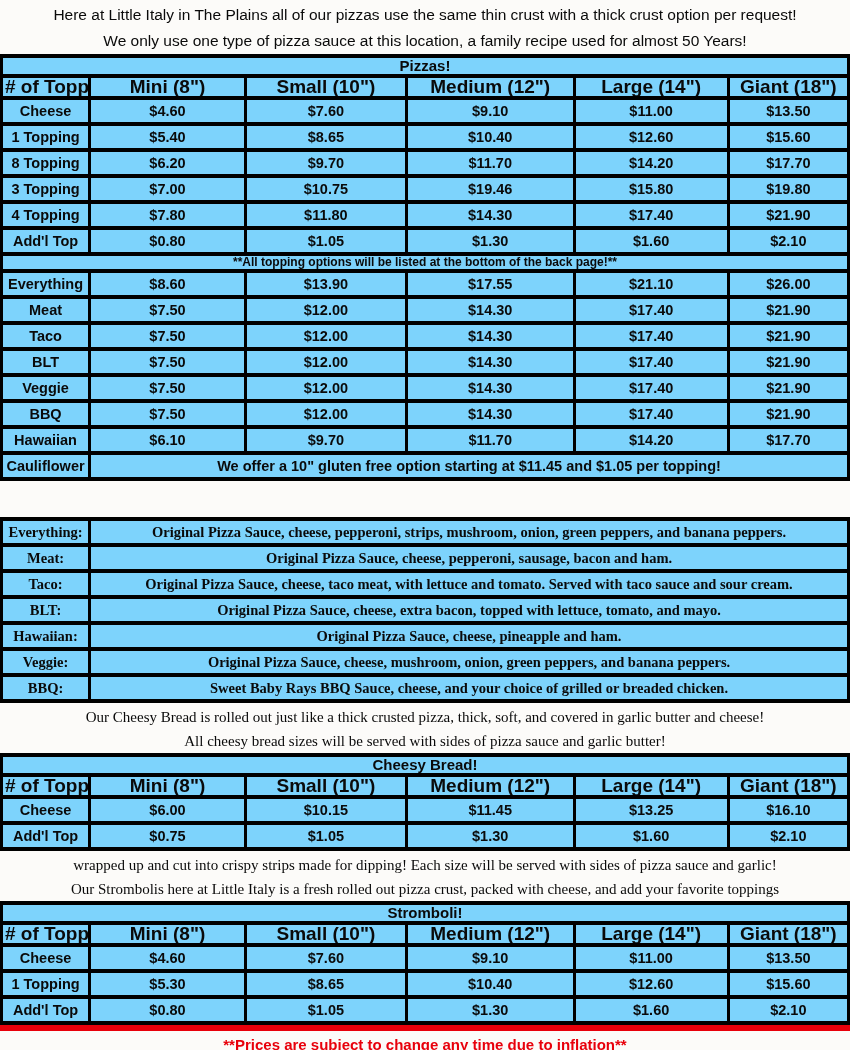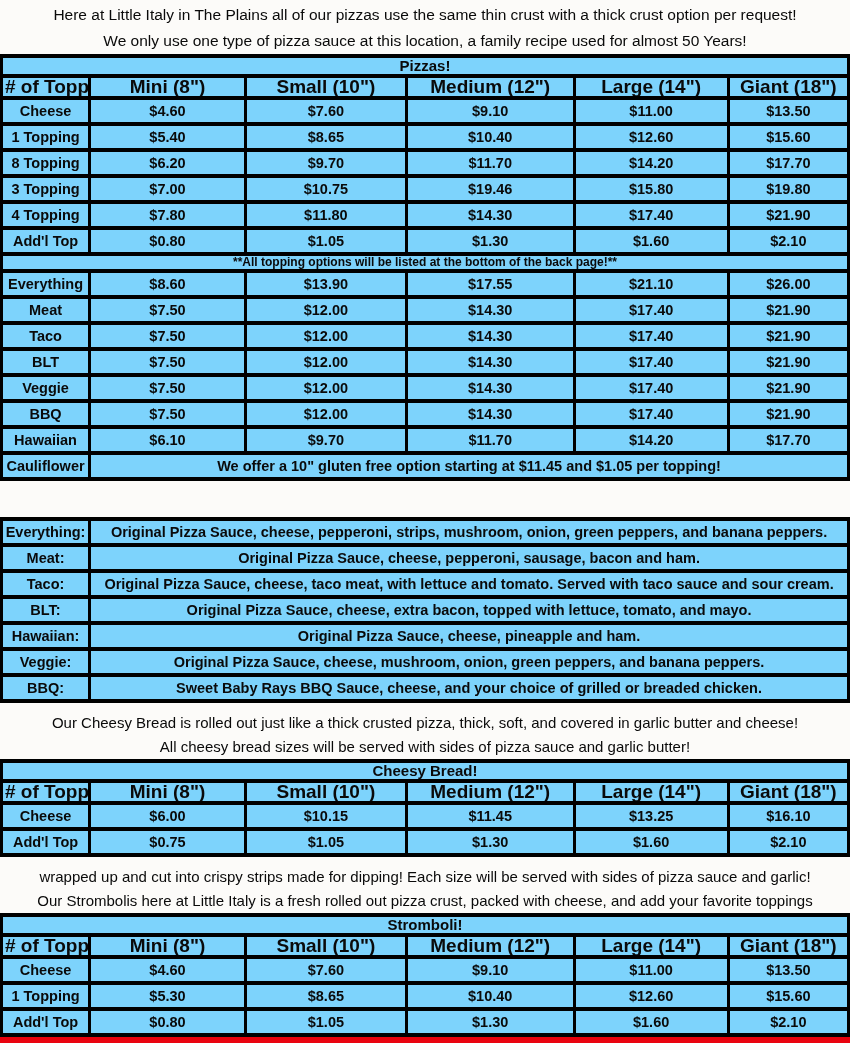--- a/index.html
+++ b/index.html
@@ -24,24 +24,24 @@
     text-align:center;vertical-align:middle;
     font-weight:bold;font-size:14.5px;line-height:20px;
     height:22px;padding:0 2px;overflow:hidden;white-space:nowrap;
   }
   tr.title td{font-size:15px;height:16px;line-height:16px;}
   tr.head td{font-size:19px;height:18px;line-height:18px;}
   tr.note td{font-size:12px;height:13px;line-height:13px;}
   td.lbl{font-weight:bold;}
   td.desc-lbl{text-align:left;padding-left:4px;}
   td.desc-text{font-weight:normal;font-size:14.5px;}
-  table.desc{margin-top:36px;}
+  table.desc{margin-top:36px;font-family:Liberation Serif, serif;}
   .section-intro{
     text-align:center;font-size:15px;line-height:24px;
-    padding-top:8px;height:48px;
+    padding-top:2px;height:48px;font-family:Liberation Serif, serif;
   }
   .red-line{height:6px;background:var(--accent-red,#e8000b);}
   .footer-note{
     color:var(--accent-red,#e8000b);text-align:center;
     font-weight:bold;font-size:15px;line-height:21px;padding-top:3px;
   }
 </style>
 </head>
 <body>
 

